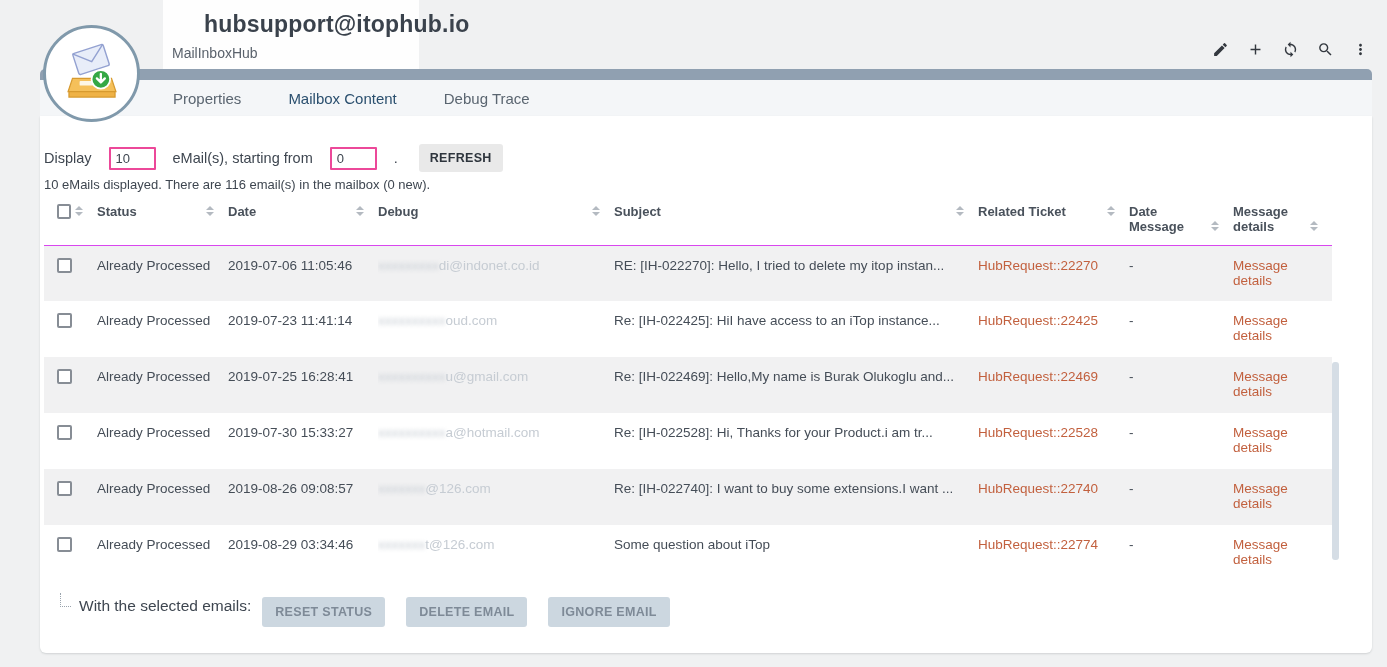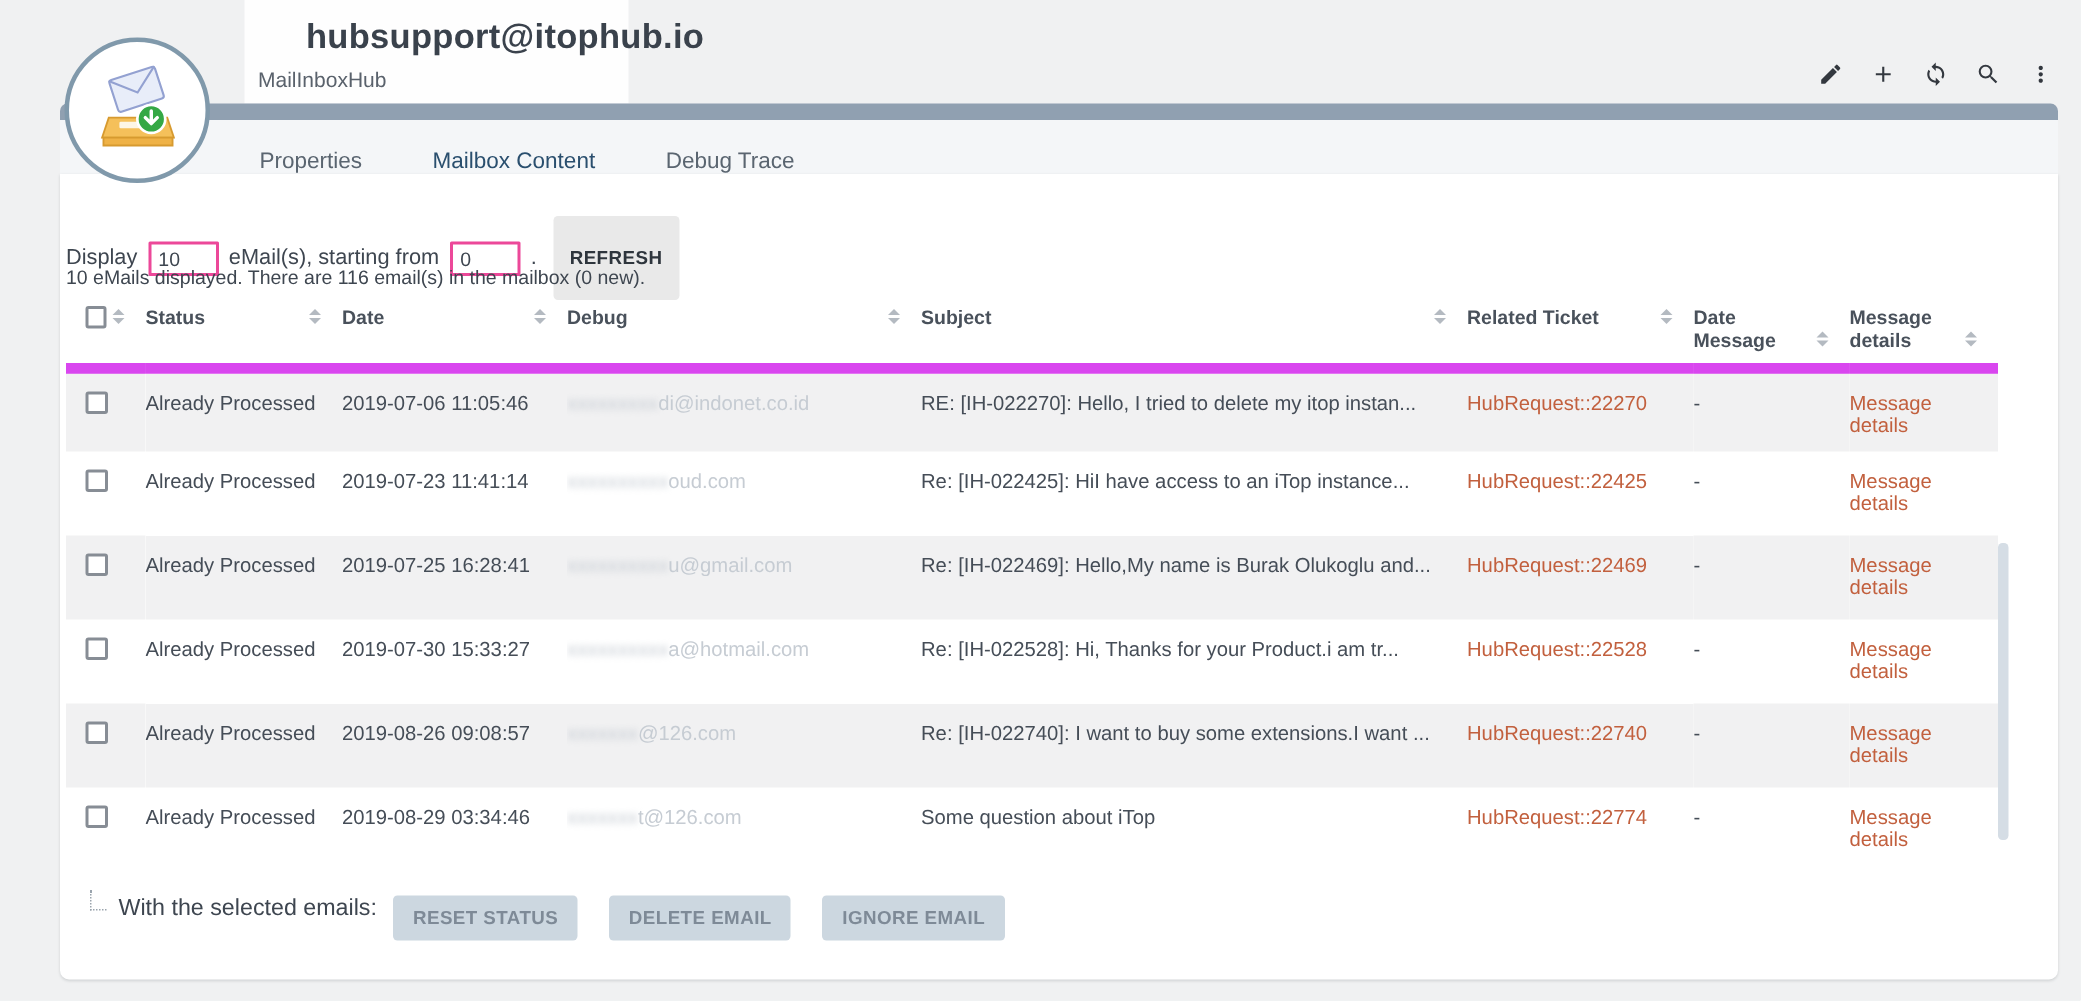--- a/index.html
+++ b/index.html
@@ -9,38 +9,38 @@
   
   .title-backdrop{ position:absolute; left:163px; top:0; width:256px; height:69px; background:#fefefe; }
   .hdr-title{ position:absolute; left:172px; top:11px; font-size:23px; font-weight:700; color:#3a424c; letter-spacing:.2px;margin-left:32px; }
   .hdr-sub{ position:absolute; left:172px; top:45px; font-size:14px; color:#5a626c; }
   .hdr-actions{ position:absolute; top:40px; right:18px; display:flex; gap:17px; align-items:center; z-index:7; }
   .icon-btn{ width:18px; height:18px; cursor:pointer; display:flex; align-items:center; justify-content:center; }
   .icon-btn svg{ width:17px; height:17px; fill:#33383f; }
 
   
   .bar{ position:absolute; left:40px; top:69px; width:1332px; height:11px; background:#90a0b1; border-radius:5px 5px 0 0; }
-  .tabstrip{ position:absolute; left:40px; top:80px; width:1332px; height:36px; background:#f4f6f8; display:flex; align-items:flex-end; padding-left:133px; gap:47px; }
+  .tabstrip{ position:absolute; left:40px; top:80px; width:1332px; height:36px; background:#f4f6f8; display:flex; align-items:center; padding-left:133px; gap:47px; }
   .tab{ font-size:15px; color:#5a6570; cursor:pointer; white-space:nowrap; }
   .tab.active{ color:#2a4f6e; font-weight:400; }
 
   
   .avatar{ position:absolute; left:43px; top:25px; width:97px; height:97px; border-radius:50%; background:#fff; border:3px solid #8099ab; z-index:6; display:flex; align-items:center; justify-content:center; }
 
   
   .panel{ position:absolute; left:40px; top:116px; width:1332px; height:537px; background:#fff; border-radius:0 0 6px 6px; box-shadow:0 1px 2px rgba(60,70,80,.18); }
 
-  .controls{ position:absolute; left:4px; top:28px; display:flex; align-items:center; font-size:14.5px; color:#3e4650; gap:7px; }
+  .controls{ position:absolute; left:4px; top:28px; display:flex; align-items:center; font-size:14.5px; color:#3e4650; gap:17px; }
   input.num{ width:47px; height:23px; border:2px solid #ec4899; font-size:13px; padding:0 5px; color:#3e4650; font-family:inherit; border-radius:1px; }
-  .btn-refresh{ background:#e9e9e9; border:none; padding:21px 11px; font-size:12.5px; font-weight:700; color:#2e353d; border-radius:3px; cursor:pointer; font-family:inherit; letter-spacing:.3px; margin-left:4px; }
+  .btn-refresh{ background:#e9e9e9; border:none; padding:7px 11px; font-size:12.5px; font-weight:700; color:#2e353d; border-radius:3px; cursor:pointer; font-family:inherit; letter-spacing:.3px; margin-left:4px; }
   .summary{ position:absolute; left:4px; top:61px; font-size:13px; color:#3e4650; }
 
   
   table.mail{ position:absolute; left:4px; top:82px; width:1288px; border-collapse:collapse; table-layout:fixed; font-size:13.5px; color:#454d57; }
-  thead th{ height:47px; vertical-align:top; padding:6px 14px 0 0; text-align:left; font-size:13px; font-weight:700; color:#49515b; border-bottom:7px solid #d946ef; }
+  thead th{ height:47px; vertical-align:top; padding:6px 14px 0 0; text-align:left; font-size:13px; font-weight:700; color:#49515b; border-bottom:1px solid #d946ef; }
   th .h{ display:flex; justify-content:space-between; align-items:flex-end; gap:4px; }
   th.cb-col .h, td.cb-cell{ padding-left:13px; }
   tbody td{ height:56px; vertical-align:top; padding:12px 10px 0 0; }
   tbody tr:nth-child(odd){ background:#f1f1f2; }
   .cb{ width:15px; height:15px; border:2px solid #878d95; border-radius:2px; background:#fff; display:inline-block; cursor:pointer; }
   .sort{ display:inline-flex; flex-direction:column; gap:2px; padding-bottom:3px; cursor:pointer; }
   .sort i{ display:block; width:0; height:0; border-left:4px solid transparent; border-right:4px solid transparent; }
   .sort .up{ border-bottom:4px solid #b4bac1; }
   .sort .dn{ border-top:4px solid #b4bac1; }
   .nowrap{ white-space:nowrap; overflow:hidden; }

